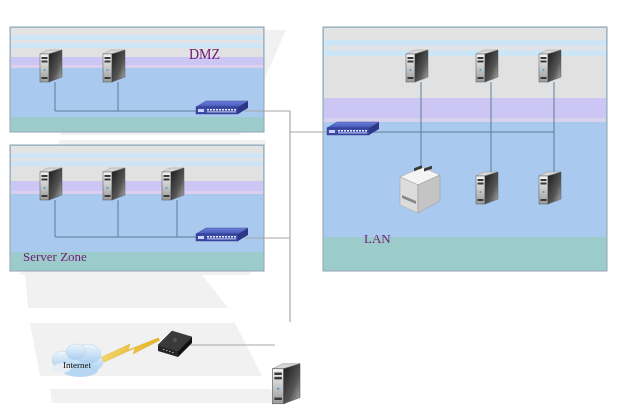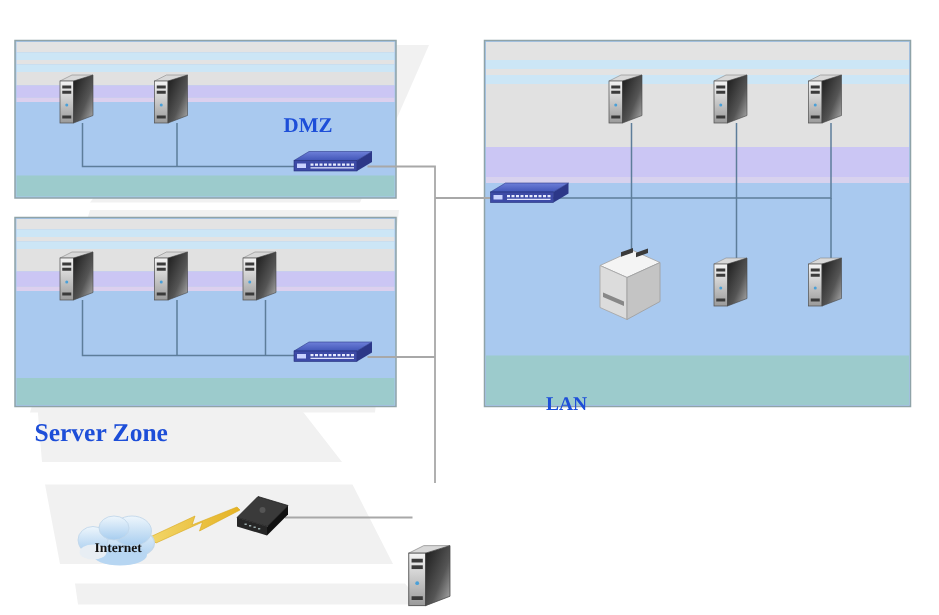--- a/index.html
+++ b/index.html
@@ -1,30 +1,29 @@
 <!DOCTYPE html>
 <html><head>
 <meta charset="utf-8">
 <style>
   html, body { margin:0; padding:0; background:#ffffff; }
   body { width:626px; height:410px; position:relative; overflow:hidden; font-family:"Liberation Serif", serif; }
   #canvas { position:absolute; left:0; top:0; width:626px; height:410px; }
   .zone-label {
     position:absolute;
     font-family:"Liberation Serif", serif;
-    font-weight:bold;
-    color:#1d4ed8;
+    font-weight:normal;
+    color:#701a75;
     font-size:14px;
     white-space:nowrap;
-    margin-top:30px;
   }
   .inet-label {
     position:absolute;
     font-family:"Liberation Serif", serif;
-    font-weight:bold;
+    font-weight:normal;
     color:#111;
     font-size:9px;
   }
 </style>
 </head>
 <body>
 
 <svg id="canvas" width="626" height="410" viewBox="0 0 626 410" xmlns="http://www.w3.org/2000/svg">
   <defs>
     <linearGradient id="srvFront" x1="0" y1="0" x2="0" y2="1">
@@ -196,15 +195,15 @@
     <ellipse cx="78" cy="362" rx="25" ry="12" fill="url(#cloudG)" stroke="#c2d7ea" stroke-width="0.8"></ellipse>
     <ellipse cx="62" cy="360" rx="10" ry="9" fill="url(#cloudG)" stroke="#c2d7ea" stroke-width="0.6"></ellipse>
     <ellipse cx="88" cy="354" rx="13" ry="10" fill="url(#cloudG)" stroke="#c2d7ea" stroke-width="0.6"></ellipse>
     <ellipse cx="76" cy="352" rx="10" ry="8" fill="url(#cloudG)" stroke="#c2d7ea" stroke-width="0.6"></ellipse>
     <ellipse cx="80" cy="370" rx="18" ry="7" fill="#b7d6f2"></ellipse>
     <ellipse cx="62" cy="368" rx="9" ry="5" fill="#e8eef4"></ellipse>
   </g>
 </svg>
 
 <div class="zone-label" style="left:189px; top:47px;">DMZ</div>
-<div class="zone-label" style="left:23px; top:249px; font-size:17px;">Server Zone</div>
+<div class="zone-label" style="left:23px; top:249px; font-size:13px;">Server Zone</div>
 <div class="zone-label" style="left:364px; top:231px; font-size:13px;text-align:center;">LAN</div>
 <div class="inet-label" style="left:63px; top:360px;">Internet</div>
 
 </body></html>

